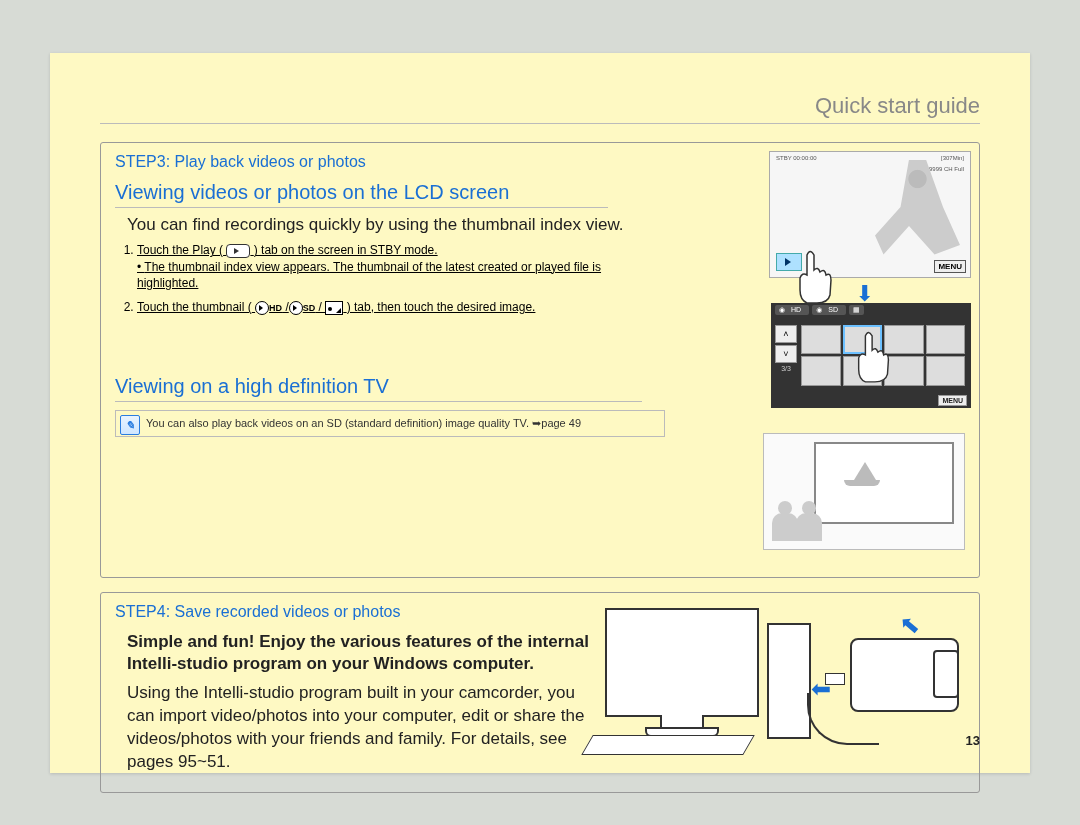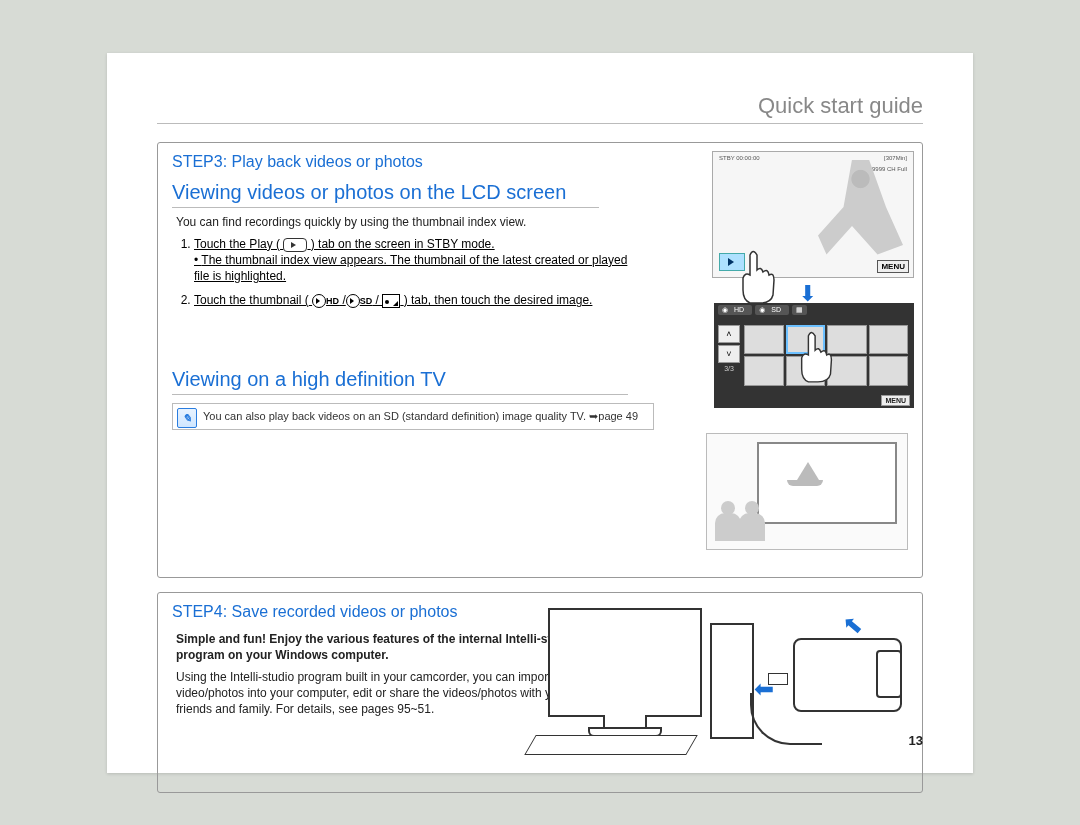--- a/index.html
+++ b/index.html
@@ -6,22 +6,22 @@
     margin: 0;
     background: #d7dbd5;
     font-family: Arial, Helvetica, sans-serif;
     width: 1080px;
     height: 825px;
     display: flex;
     align-items: center;
     justify-content: center;
   }
   .page {
-    background: #ffffff;
-    width: 866px;
+    background: #fef9c3;
+    width: 980px;
     height: 720px;
     box-shadow: 0 1px 3px rgba(0,0,0,0.15);
     position: relative;
     padding: 40px 50px 30px 50px;
     box-sizing: border-box;
   }
   .header-title {
     text-align: right;
     color: #888;
     font-size: 22px;
@@ -44,23 +44,23 @@
   .section-title {
     color: #1a6fd4;
     font-size: 20px;
     margin: 8px 0 2px 0;
     border-bottom: 1px solid #bbb;
     padding-bottom: 3px;
     width: 58%;
   }
   .section-title.full { width: 62%; }
   .body-text {
-    font-size: 12px;
+    font-size: 17px;
     color: #222;
-    margin: 6px 4px;
+    margin: 6px 12px;
     line-height: 1.35;
   }
   .bold { font-weight: bold; }
   ol.steps {
     font-size: 13px;
     padding-left: 22px;
     margin: 4px 0;
     width: 60%;
   }
   ol.steps li { margin-bottom: 8px; line-height: 1.35; font-size: 12px; text-decoration: underline;}

